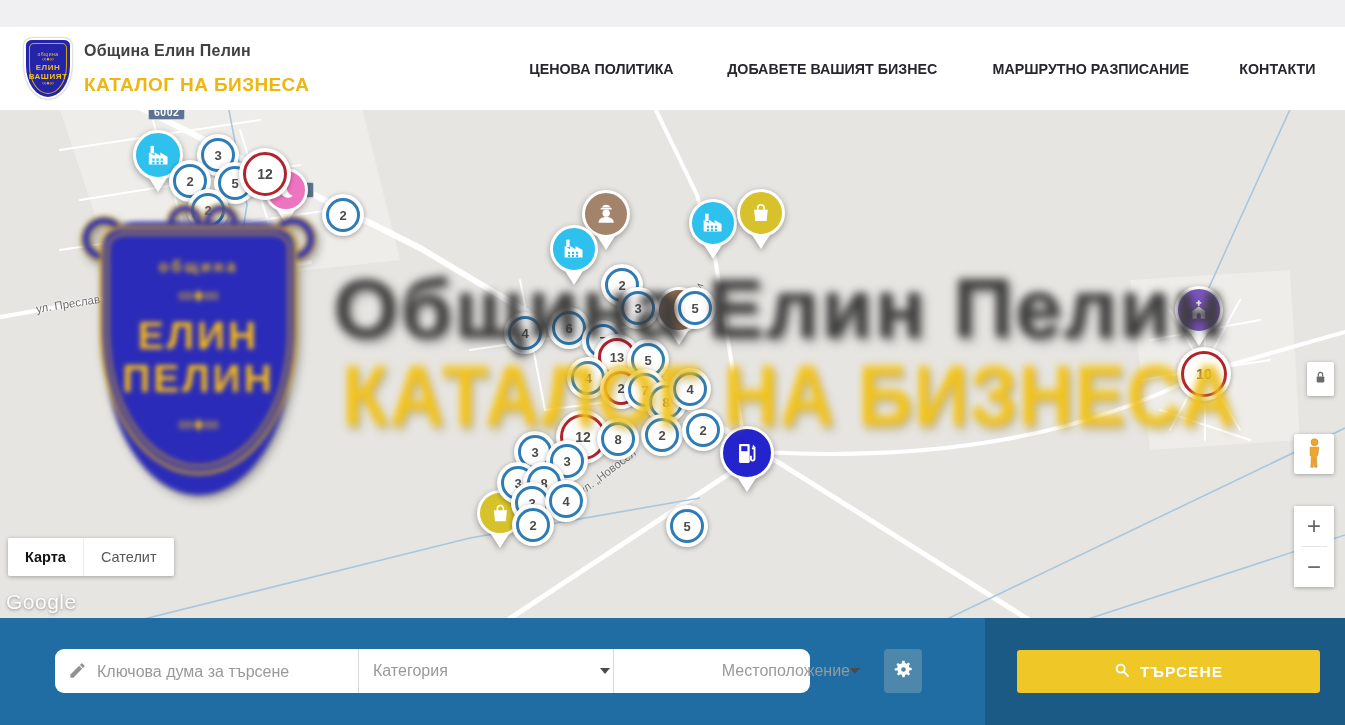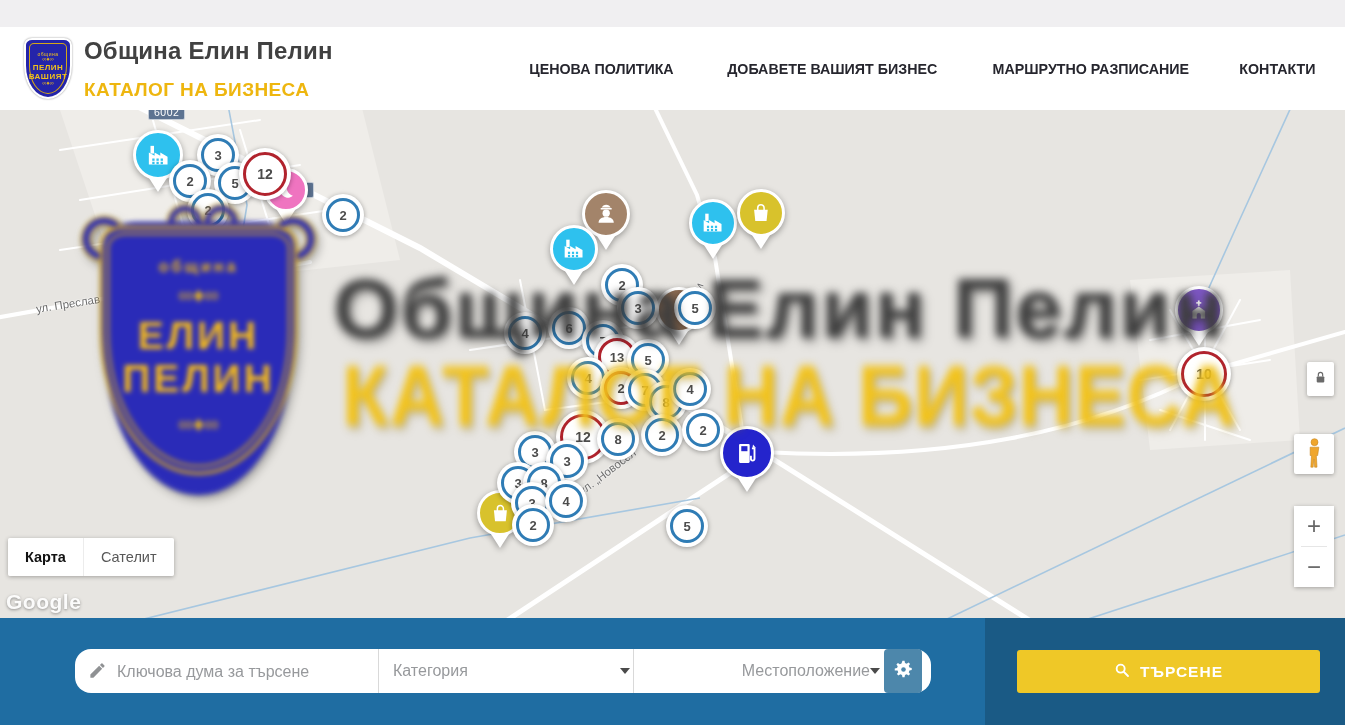--- a/index.html
+++ b/index.html
@@ -14,21 +14,21 @@
   .crest-mini{position:relative;width:44px;height:57px;background:#2424aa;
     border-radius:8px 8px 50% 50%/7px 7px 55% 55%;border:2px solid #fff;
     box-shadow:0 0 2px rgba(0,0,0,.45);flex:0 0 auto;}
   .crest-mini-frame{position:absolute;inset:3px;border:1px solid #d4a617;
     border-radius:5px 5px 50% 50%/5px 5px 55% 55%;}
   .crest-mini-text{position:absolute;inset:0;display:flex;flex-direction:column;align-items:center;
     justify-content:center;color:#f0c11c;line-height:1.15;padding-top:1px;}
   .cm-top{font-size:5px;letter-spacing:.5px;}
   .cm-orn{font-size:6px;line-height:.9;color:#e8b61c;}
   .cm-l1,.cm-l2{font-size:8px;font-weight:bold;letter-spacing:.5px;}
-  .brand-title{font-size:24px;font-weight:bold;color:#414141;letter-spacing:.2px;}
+  .brand-title{font-size:16px;font-weight:bold;color:#414141;letter-spacing:.2px;}
   .brand-sub{font-size:19px;font-weight:bold;color:#eeb60f;letter-spacing:.4px;margin-top:14px;}
   nav{display:flex;align-items:center;gap:38px;margin-right:26px;}
   nav a{font-size:15.5px;font-weight:bold;color:#26262e;text-decoration:none;white-space:nowrap;
     transform:scaleX(.92);cursor:pointer;}
 
   
   .map{position:absolute;left:0;top:110px;width:1345px;height:508px;background:#e7e5e1;overflow:hidden;cursor:grab;}
   .roads{position:absolute;left:0;top:0;z-index:0;}
   .markers-layer{position:absolute;inset:0;z-index:1;}
 
@@ -39,21 +39,21 @@
   .cluster b{position:relative;font-size:13px;font-weight:bold;color:#4c4c4c;}
   .cluster.big b{font-size:14px;}
 
   .pin{position:absolute;z-index:2;filter:drop-shadow(0 2px 3px rgba(0,0,0,.35));cursor:pointer;}
   .pin .tail{position:absolute;left:50%;transform:translateX(-50%);bottom:0;width:0;height:0;
     border-left:9px solid transparent;border-right:9px solid transparent;border-top:14px solid #fff;}
   .pin .body{position:absolute;left:0;top:0;right:0;border-radius:50%;border:3px solid #fff;
     display:flex;align-items:center;justify-content:center;box-sizing:border-box;}
 
   .road-badge{position:absolute;background:#5d7391;border:1px solid rgba(255,255,255,.65);
-    border-radius:2px;color:#fff;font-size:10.5px;font-weight:normal;padding:1px 5px;z-index:1;letter-spacing:.5px;}
+    border-radius:2px;color:#fff;font-size:10.5px;font-weight:bold;padding:1px 5px;z-index:1;letter-spacing:.5px;}
   .street-label{position:absolute;color:#6e6e6e;font-size:11.5px;z-index:1;white-space:nowrap;
     text-shadow:0 0 2px #fff,0 0 2px #fff;transform-origin:left center;}
 
   
   .wm-title{position:absolute;left:333px;top:150px;font-size:84px;font-weight:bold;letter-spacing:2px;
     color:#3e3e3e;filter:blur(4px);text-shadow:3px 4px 6px rgba(0,0,0,.4);white-space:nowrap;z-index:5;}
   .wm-sub{position:absolute;left:342px;top:236px;font-size:86px;font-weight:bold;letter-spacing:1px;
     color:#f2c31c;filter:blur(4px);transform:scaleX(.89);transform-origin:left top;
     text-shadow:3px 4px 6px rgba(110,85,0,.4);white-space:nowrap;z-index:5;}
   .wm-crest{position:absolute;left:85px;top:100px;width:227px;height:287px;z-index:5;
@@ -77,43 +77,43 @@
   .wm-l1{margin-top:8px;}
   .wm-orn2{margin-top:10px;}
 
   
   .maptype{position:absolute;left:8px;top:428px;display:flex;border-radius:2px;overflow:hidden;
     box-shadow:0 1px 4px rgba(0,0,0,.3);z-index:6;}
   .maptype button{height:38px;padding:0 17px;background:#fff;border:none;font-size:14.5px;
     font-family:inherit;cursor:pointer;}
   .maptype .mt-map{font-weight:bold;color:#111;}
   .maptype .mt-sat{color:#585858;border-left:1px solid #ececec;}
-  .glogo{position:absolute;left:6px;bottom:4px;font-size:21px;font-weight:bold;color:rgba(255,255,255,.95);
+  .glogo{position:absolute;left:6px;bottom:4px;font-size:21px;font-weight:normal;color:rgba(255,255,255,.95);
     letter-spacing:.5px;text-shadow:0 1px 3px rgba(80,80,80,.6);z-index:6;cursor:pointer;margin-top:27px;}
   .attrib{position:absolute;right:0;bottom:0;height:16px;display:flex;align-items:center;
     background:rgba(248,248,248,.82);font-size:11px;color:#3c4043;padding:0 6px;z-index:6;}
   .attrib span,.attrib a{margin-left:13px;color:#3c4043;text-decoration:none;white-space:nowrap;}
   .attrib span:first-child{margin-left:0;}
   .lockbtn{position:absolute;left:1307px;top:252px;width:27px;height:34px;background:#fff;border:none;
     border-radius:2px;box-shadow:0 1px 4px rgba(0,0,0,.3);display:flex;align-items:center;
     justify-content:center;z-index:6;cursor:pointer;}
   .pegman{position:absolute;left:1294px;top:324px;width:40px;height:40px;background:#fff;border:none;
     border-radius:2px;box-shadow:0 1px 4px rgba(0,0,0,.3);display:flex;align-items:center;
     justify-content:center;z-index:6;cursor:grab;}
   .zoomctl{position:absolute;left:1294px;top:396px;width:40px;background:#fff;border-radius:2px;
     box-shadow:0 1px 4px rgba(0,0,0,.3);display:flex;flex-direction:column;align-items:center;z-index:6;}
   .zoomctl button{width:40px;height:40px;background:#fff;border:none;font-size:24px;color:#666;
     cursor:pointer;line-height:1;font-family:inherit;}
   .zdiv{width:26px;height:1px;background:#e6e6e6;}
 
   
   .bottom-bar{position:absolute;left:0;top:618px;width:1345px;height:107px;background:#1f6da2;}
   .panel-right{position:absolute;left:985px;top:0;width:360px;height:107px;background:#1a5a85;}
-  .search-bar{position:absolute;left:55px;top:31px;width:856px;height:44px;background:#fff;
-    border-radius:16px;z-index:2;margin-left:20px;}
+  .search-bar{position:absolute;left:55px;top:31px;width:755px;height:44px;background:#fff;
+    border-radius:9px;z-index:2;}
   .pencil{position:absolute;left:13px;top:12px;}
   .search-bar input{position:absolute;left:40px;top:0;height:44px;width:255px;border:none;outline:none;
     font-size:16px;color:#555;font-family:inherit;background:transparent;}
   .search-bar input::placeholder{color:#97999c;}
   .divider{position:absolute;top:0;bottom:0;width:1px;background:#d9d9d9;}
   .d1{left:303px;} .d2{left:558px;}
   .select{position:absolute;top:0;height:44px;display:flex;align-items:center;
     justify-content:space-between;color:#97999c;font-size:16px;cursor:pointer;}
   .select.cat{left:318px;width:237px;}
   .select.loc{left:573px;width:232px;justify-content:flex-end;}
@@ -133,21 +133,21 @@
 
   <div class="top-strip"></div>
 
   <header>
     <a class="brand">
       <span class="crest-mini">
         <span class="crest-mini-frame"></span>
         <span class="crest-mini-text">
           <span class="cm-top">община</span>
           <span class="cm-orn">∞♦∞</span>
-          <span class="cm-l1">ПЕЛИН</span>
+          <span class="cm-l1">ЕЛИН</span>
           <span class="cm-l2">ВАШИЯТ</span>
           <span class="cm-orn">∞♦∞</span>
         </span>
       </span>
       <span class="brand-text">
         <span class="brand-title" style="display:block">Община Елин Пелин</span>
         <span class="brand-sub" style="display:block">КАТАЛОГ НА БИЗНЕСА</span>
       </span>
     </a>
     <nav>

